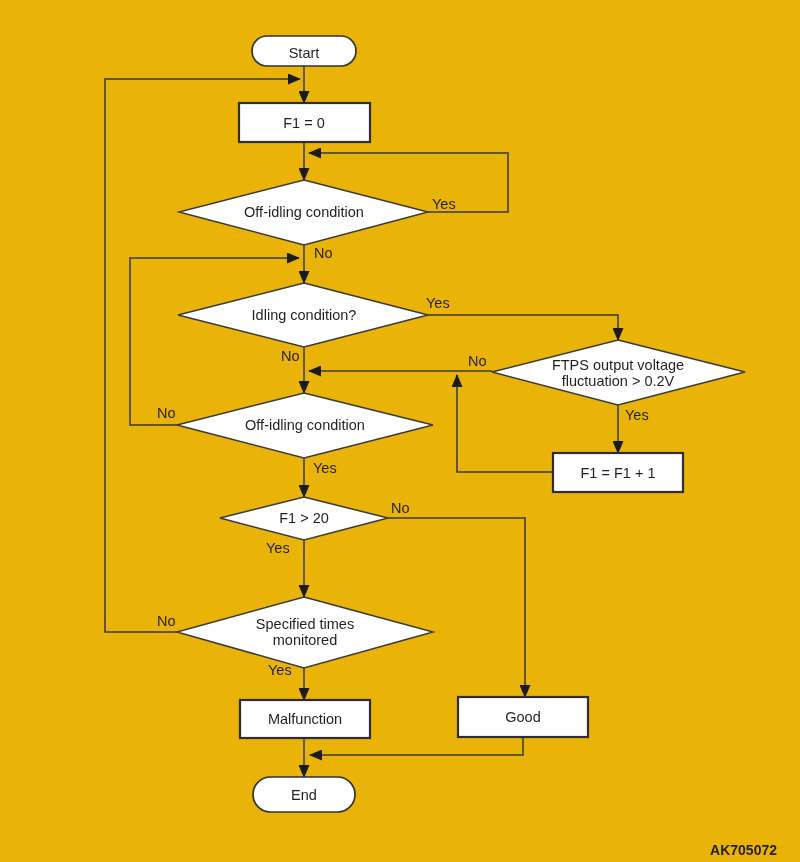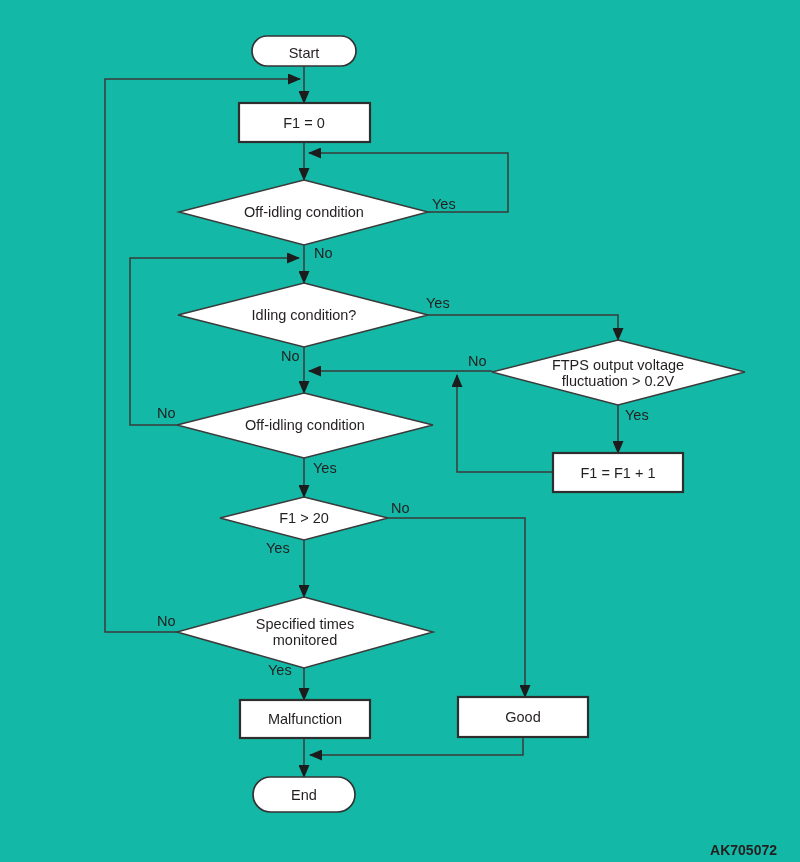--- a/index.html
+++ b/index.html
@@ -7,21 +7,21 @@
     padding: 0;
     background: #ffffff;
     width: 800px;
     height: 862px;
     font-family: "Liberation Sans", sans-serif;
   }
   .stage {
     position: relative;
     width: 800px;
     height: 862px;
-    background: #14b8a6;
+    background: #eab308;
     overflow: hidden;
   }
   svg text {
     font-family: "Liberation Sans", sans-serif;
     font-size: 14.5px;
     fill: #231f20;
   }
   svg .edge-label {
     font-size: 14.5px;
   }

